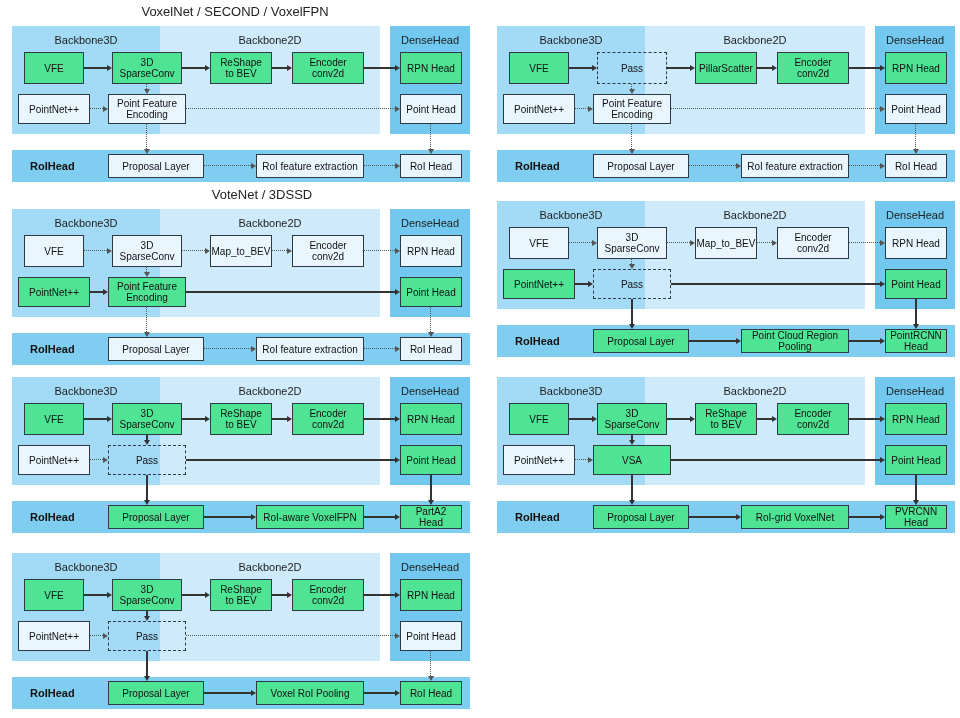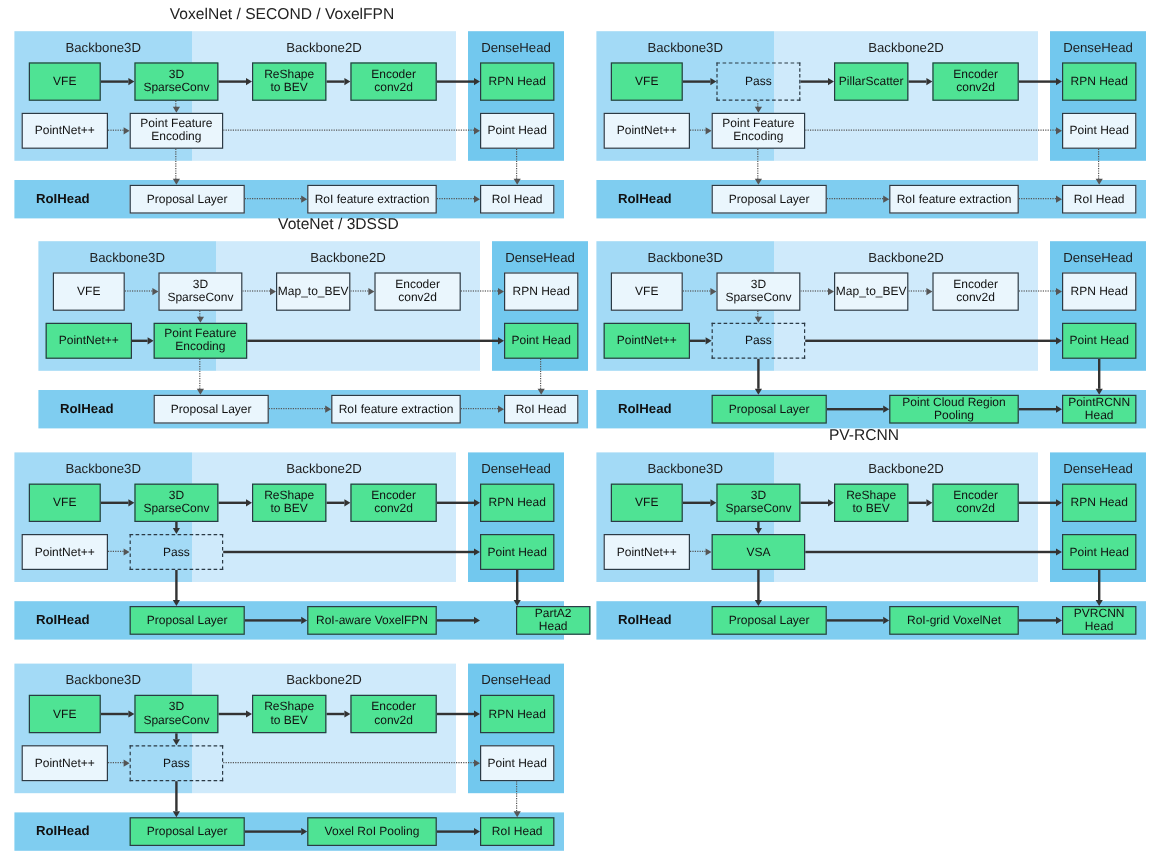--- a/index.html
+++ b/index.html
@@ -176,21 +176,21 @@
       <div class="node plain" style="left: 108px; top: 150px; width: 96px; height: 24px;">
         <span>Proposal Layer</span>
       </div>
       <div class="node plain" style="left: 256px; top: 150px; width: 108px; height: 24px;">
         <span>RoI feature extraction</span>
       </div>
       <div class="node plain" style="left: 400px; top: 150px; width: 62px; height: 24px;">
         <span>RoI Head</span>
       </div>
     </div>
-    <div class="panel" style="left: 0px; top: 179px; width: 524px; height: 175px; margin-left: 20px;">
+    <div class="panel" style="left: 0px; top: 187px; width: 524px; height: 175px;">
       <div class="panel-title">VoteNet / 3DSSD</div>
       <div class="band band-3d" style="left: 12px; top: 22px; width: 148px; height: 108px;"></div>
       <div class="band band-2d" style="left: 160px; top: 22px; width: 220px; height: 108px;"></div>
       <div class="band band-dense" style="left: 390px; top: 22px; width: 80px; height: 108px;"></div>
       <div class="band band-roi" style="left: 12px; top: 146px; width: 458px; height: 32px;"></div>
       <div class="band-label" style="left: 12px; top: 30px; width: 148px;">Backbone3D</div>
       <div class="band-label" style="left: 160px; top: 30px; width: 220px;">Backbone2D</div>
       <div class="band-label" style="left: 390px; top: 30px; width: 80px;">DenseHead</div>
       <div class="roi-label" style="left: 30px; top: 156px;">RoIHead</div>
       <div class="dl h" style="left: 84px; top: 63.25px; width: 23px;"></div>
@@ -368,26 +368,25 @@
       </div>
       <div class="node green" style="left: 400px; top: 90px; width: 62px; height: 30px;">
         <span>Point Head</span>
       </div>
       <div class="node green" style="left: 108px; top: 150px; width: 96px; height: 24px;">
         <span>Proposal Layer</span>
       </div>
       <div class="node green" style="left: 256px; top: 150px; width: 108px; height: 24px;">
         <span>RoI-aware VoxelFPN</span>
       </div>
-      <div class="node green" style="left: 400px; top: 150px; width: 62px; height: 24px; margin-left: 30px;">
+      <div class="node green" style="left: 400px; top: 150px; width: 62px; height: 24px;">
         <span>PartA2 Head</span>
       </div>
     </div>
     <div class="panel" style="left: 485px; top: 355px; width: 470px; height: 175px;">
-      <div class="panel-title">PV-RCNN</div>
       <div class="band band-3d" style="left: 12px; top: 22px; width: 148px; height: 108px;"></div>
       <div class="band band-2d" style="left: 160px; top: 22px; width: 220px; height: 108px;"></div>
       <div class="band band-dense" style="left: 390px; top: 22px; width: 80px; height: 108px;"></div>
       <div class="band band-roi" style="left: 12px; top: 146px; width: 458px; height: 32px;"></div>
       <div class="band-label" style="left: 12px; top: 30px; width: 148px;">Backbone3D</div>
       <div class="band-label" style="left: 160px; top: 30px; width: 220px;">Backbone2D</div>
       <div class="band-label" style="left: 390px; top: 30px; width: 80px;">DenseHead</div>
       <div class="roi-label" style="left: 30px; top: 156px;">RoIHead</div>
       <div class="ln h" style="left: 84px; top: 63.25px; width: 23px;"></div>
       <div class="ah" style="left: 107px; top: 60.5px;"></div>

